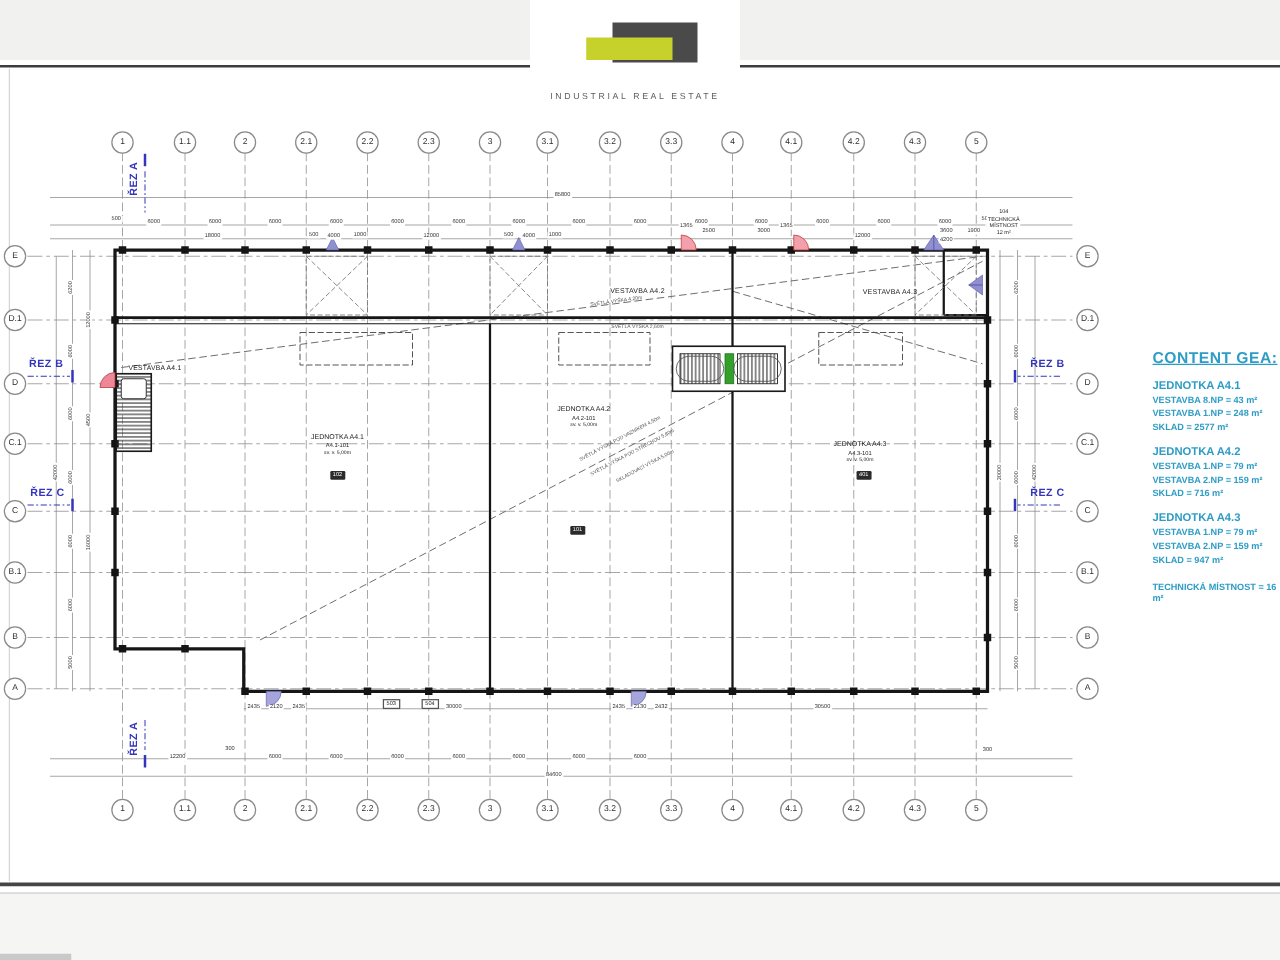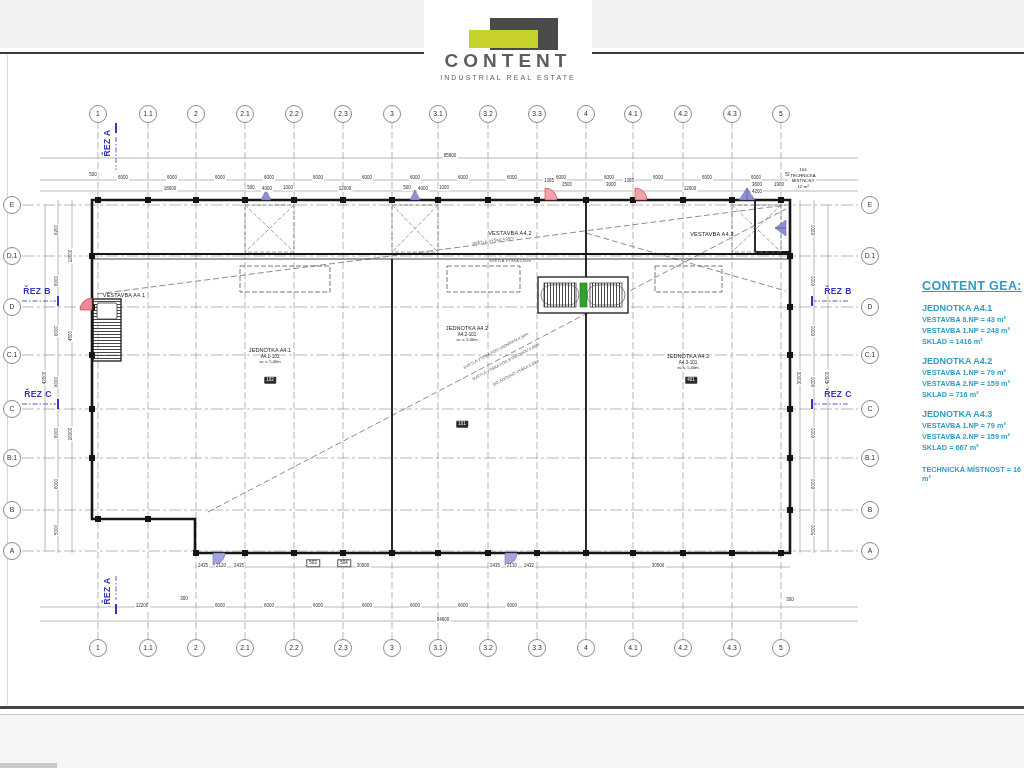--- a/index.html
+++ b/index.html
@@ -52,21 +52,20 @@
 <div class="abs top-line"></div>
 <div class="abs page-edge"></div>
 <div class="abs bottom-line"></div>
 <div class="abs bottom-line2"></div>
 <div class="abs band-bottom"></div>
 <div class="abs corner-bar"></div>
 
 <div class="abs logo-plate">
   <div class="abs logo-dark"></div>
   <div class="abs logo-lime"></div>
-  <div class="abs logo-name">CONTENT</div>
   <div class="abs logo-tagline">INDUSTRIAL REAL ESTATE</div>
 </div>
 
 <svg class="layer" width="1024" height="768" viewBox="0 0 1024 768">
   <defs>
     <pattern id="hv" width="3" height="3" patternUnits="userSpaceOnUse">
       <path d="M1.5,0 V3" stroke="#333" stroke-width="0.9"></path>
     </pattern>
     <pattern id="hh" width="3" height="3" patternUnits="userSpaceOnUse">
       <path d="M0,1.5 H3" stroke="#333" stroke-width="0.9"></path>
@@ -412,23 +411,23 @@
 <div class="lbl rez" style="left:37px;top:291px">ŘEZ B</div>
 <div class="lbl rez" style="left:838px;top:291px">ŘEZ B</div>
 <div class="lbl rez" style="left:38px;top:394px">ŘEZ C</div>
 <div class="lbl rez" style="left:838px;top:394px">ŘEZ C</div>
 
 <div class="panel-box">
   <div class="p-title">CONTENT GEA:</div>
   <div class="p-name">JEDNOTKA A4.1</div>
   <div class="p-line">VESTAVBA 8.NP = 43 m²</div>
   <div class="p-line">VESTAVBA 1.NP = 248 m²</div>
-  <div class="p-line">SKLAD = 1416 m²</div>
+  <div class="p-line">SKLAD = 2577 m²</div>
   <div class="p-name">JEDNOTKA A4.2</div>
   <div class="p-line">VESTAVBA 1.NP = 79 m²</div>
   <div class="p-line">VESTAVBA 2.NP = 159 m²</div>
   <div class="p-line">SKLAD = 716 m²</div>
   <div class="p-name">JEDNOTKA A4.3</div>
   <div class="p-line">VESTAVBA 1.NP = 79 m²</div>
   <div class="p-line">VESTAVBA 2.NP = 159 m²</div>
-  <div class="p-line">SKLAD = 667 m²</div>
+  <div class="p-line">SKLAD = 947 m²</div>
   <div class="p-tech">TECHNICKÁ MÍSTNOST = 16 m²</div>
 </div>
 
 </body></html>

